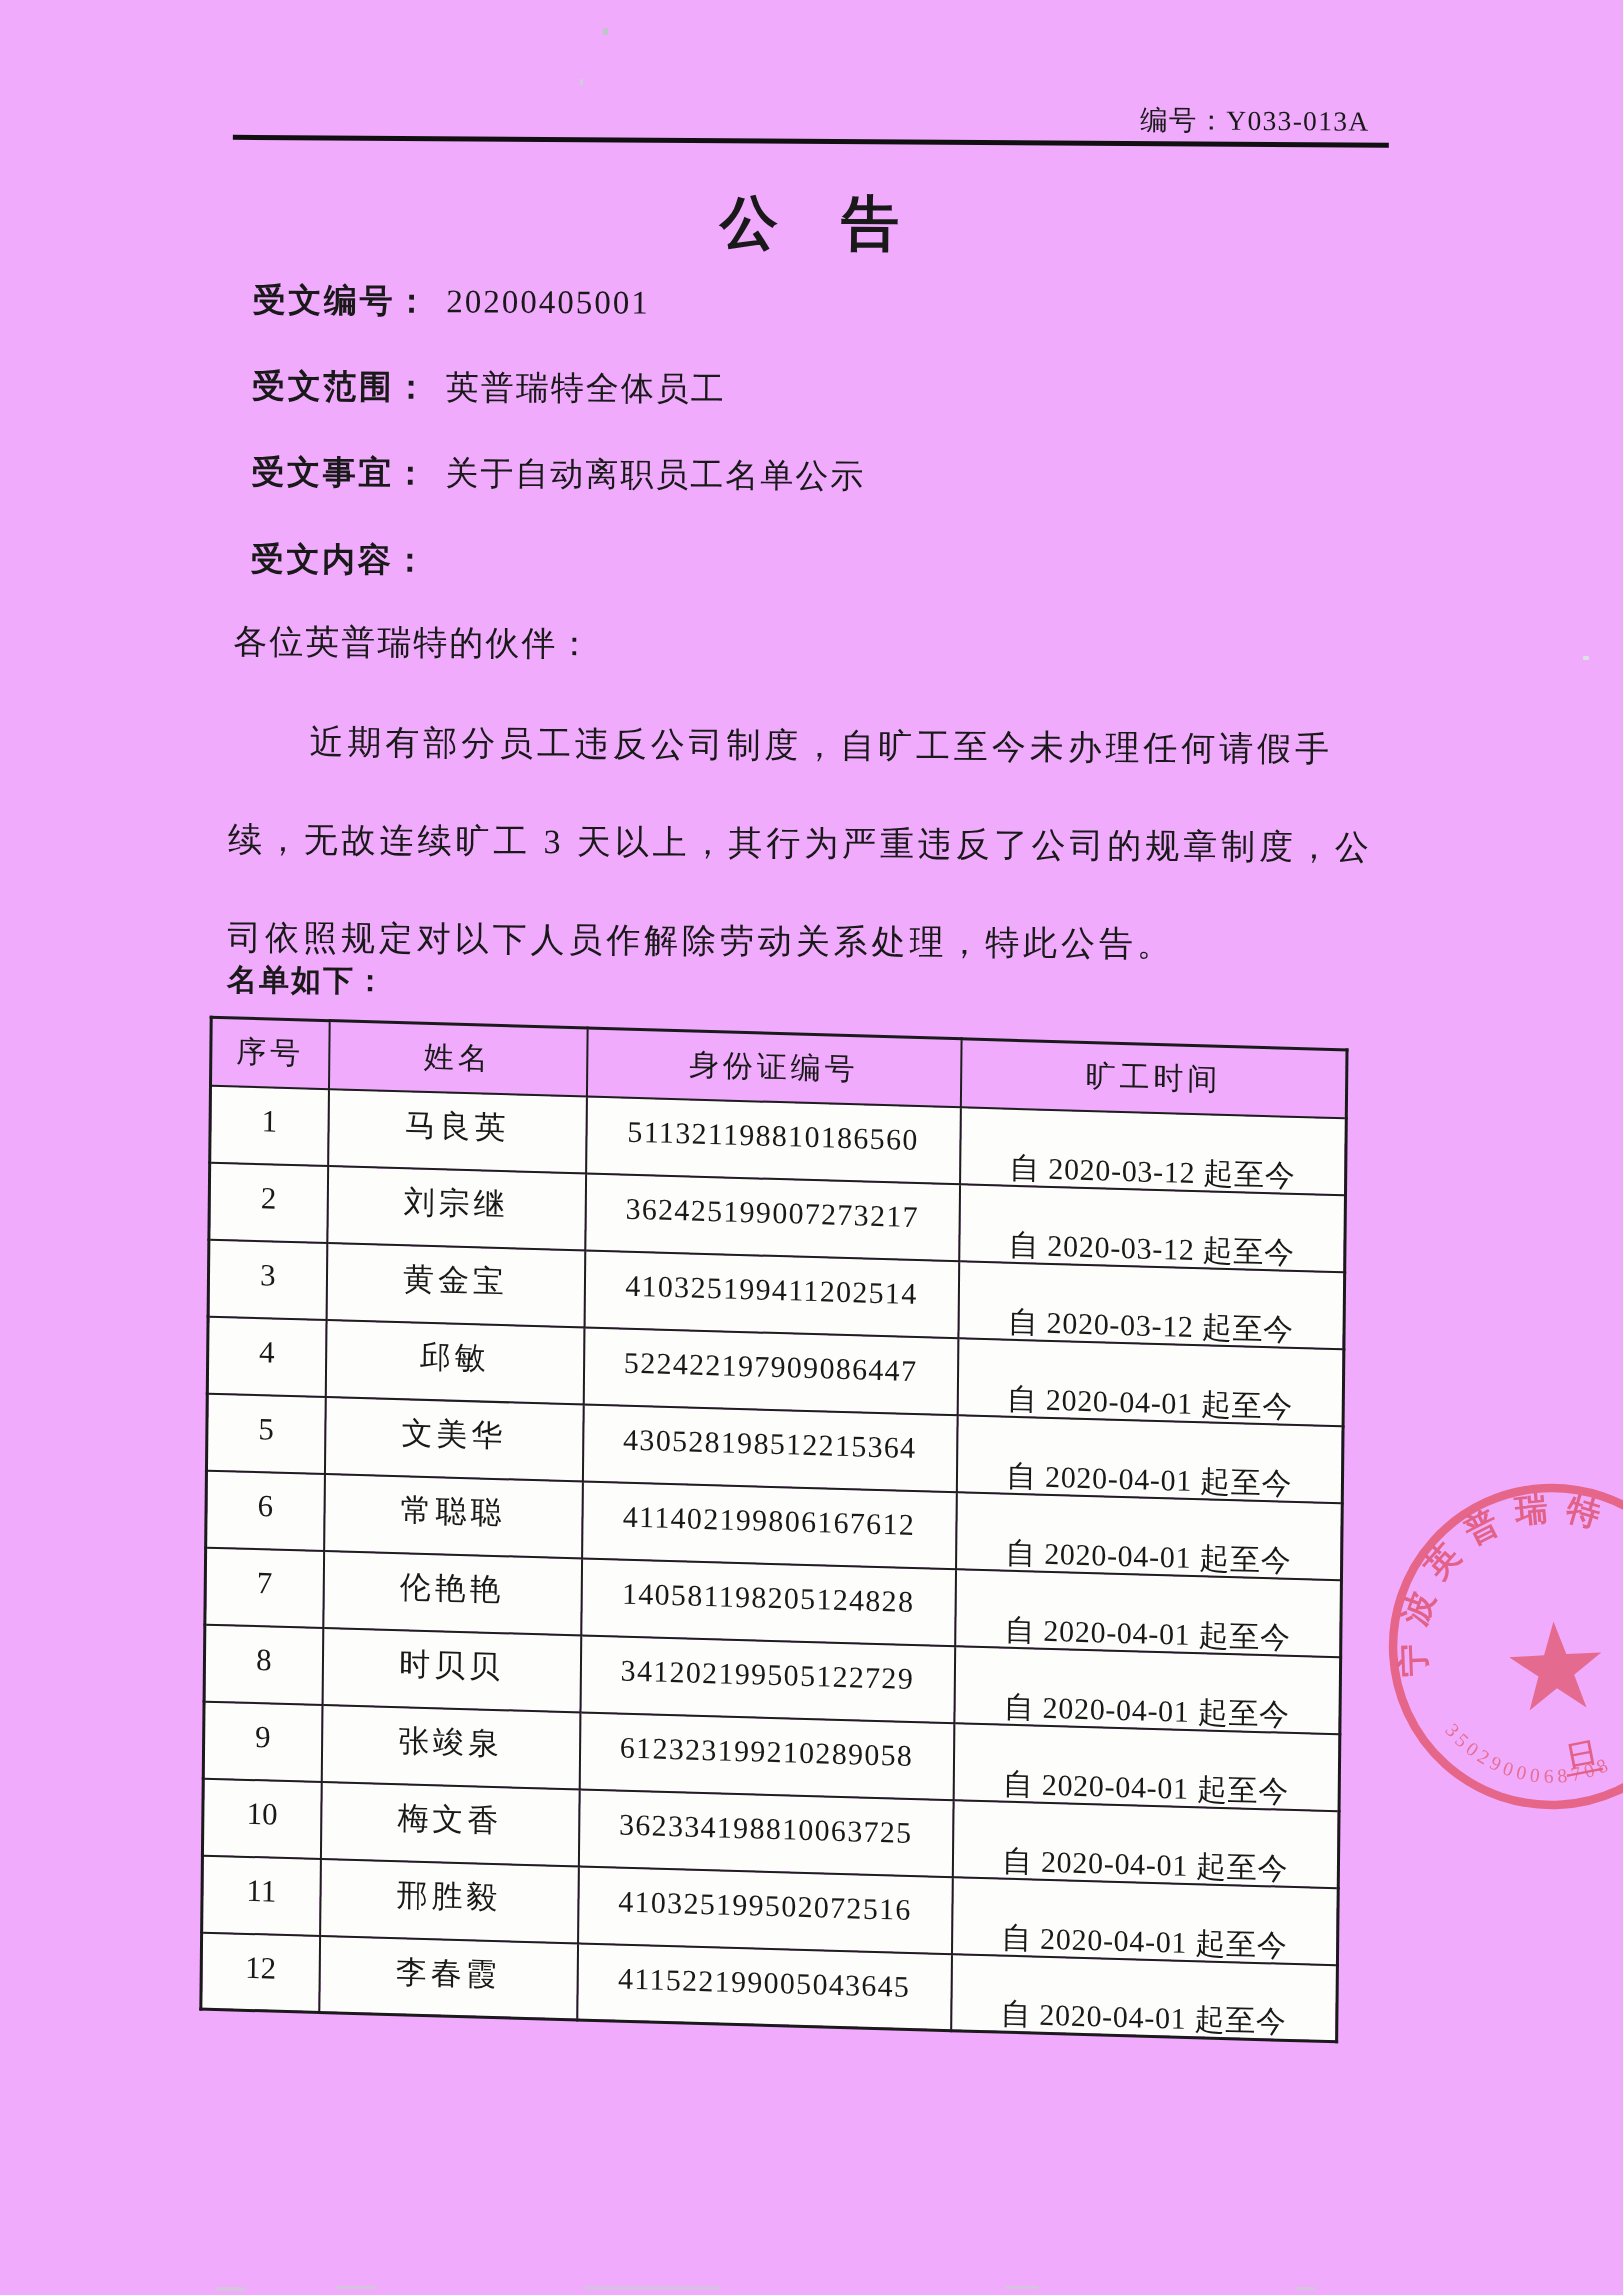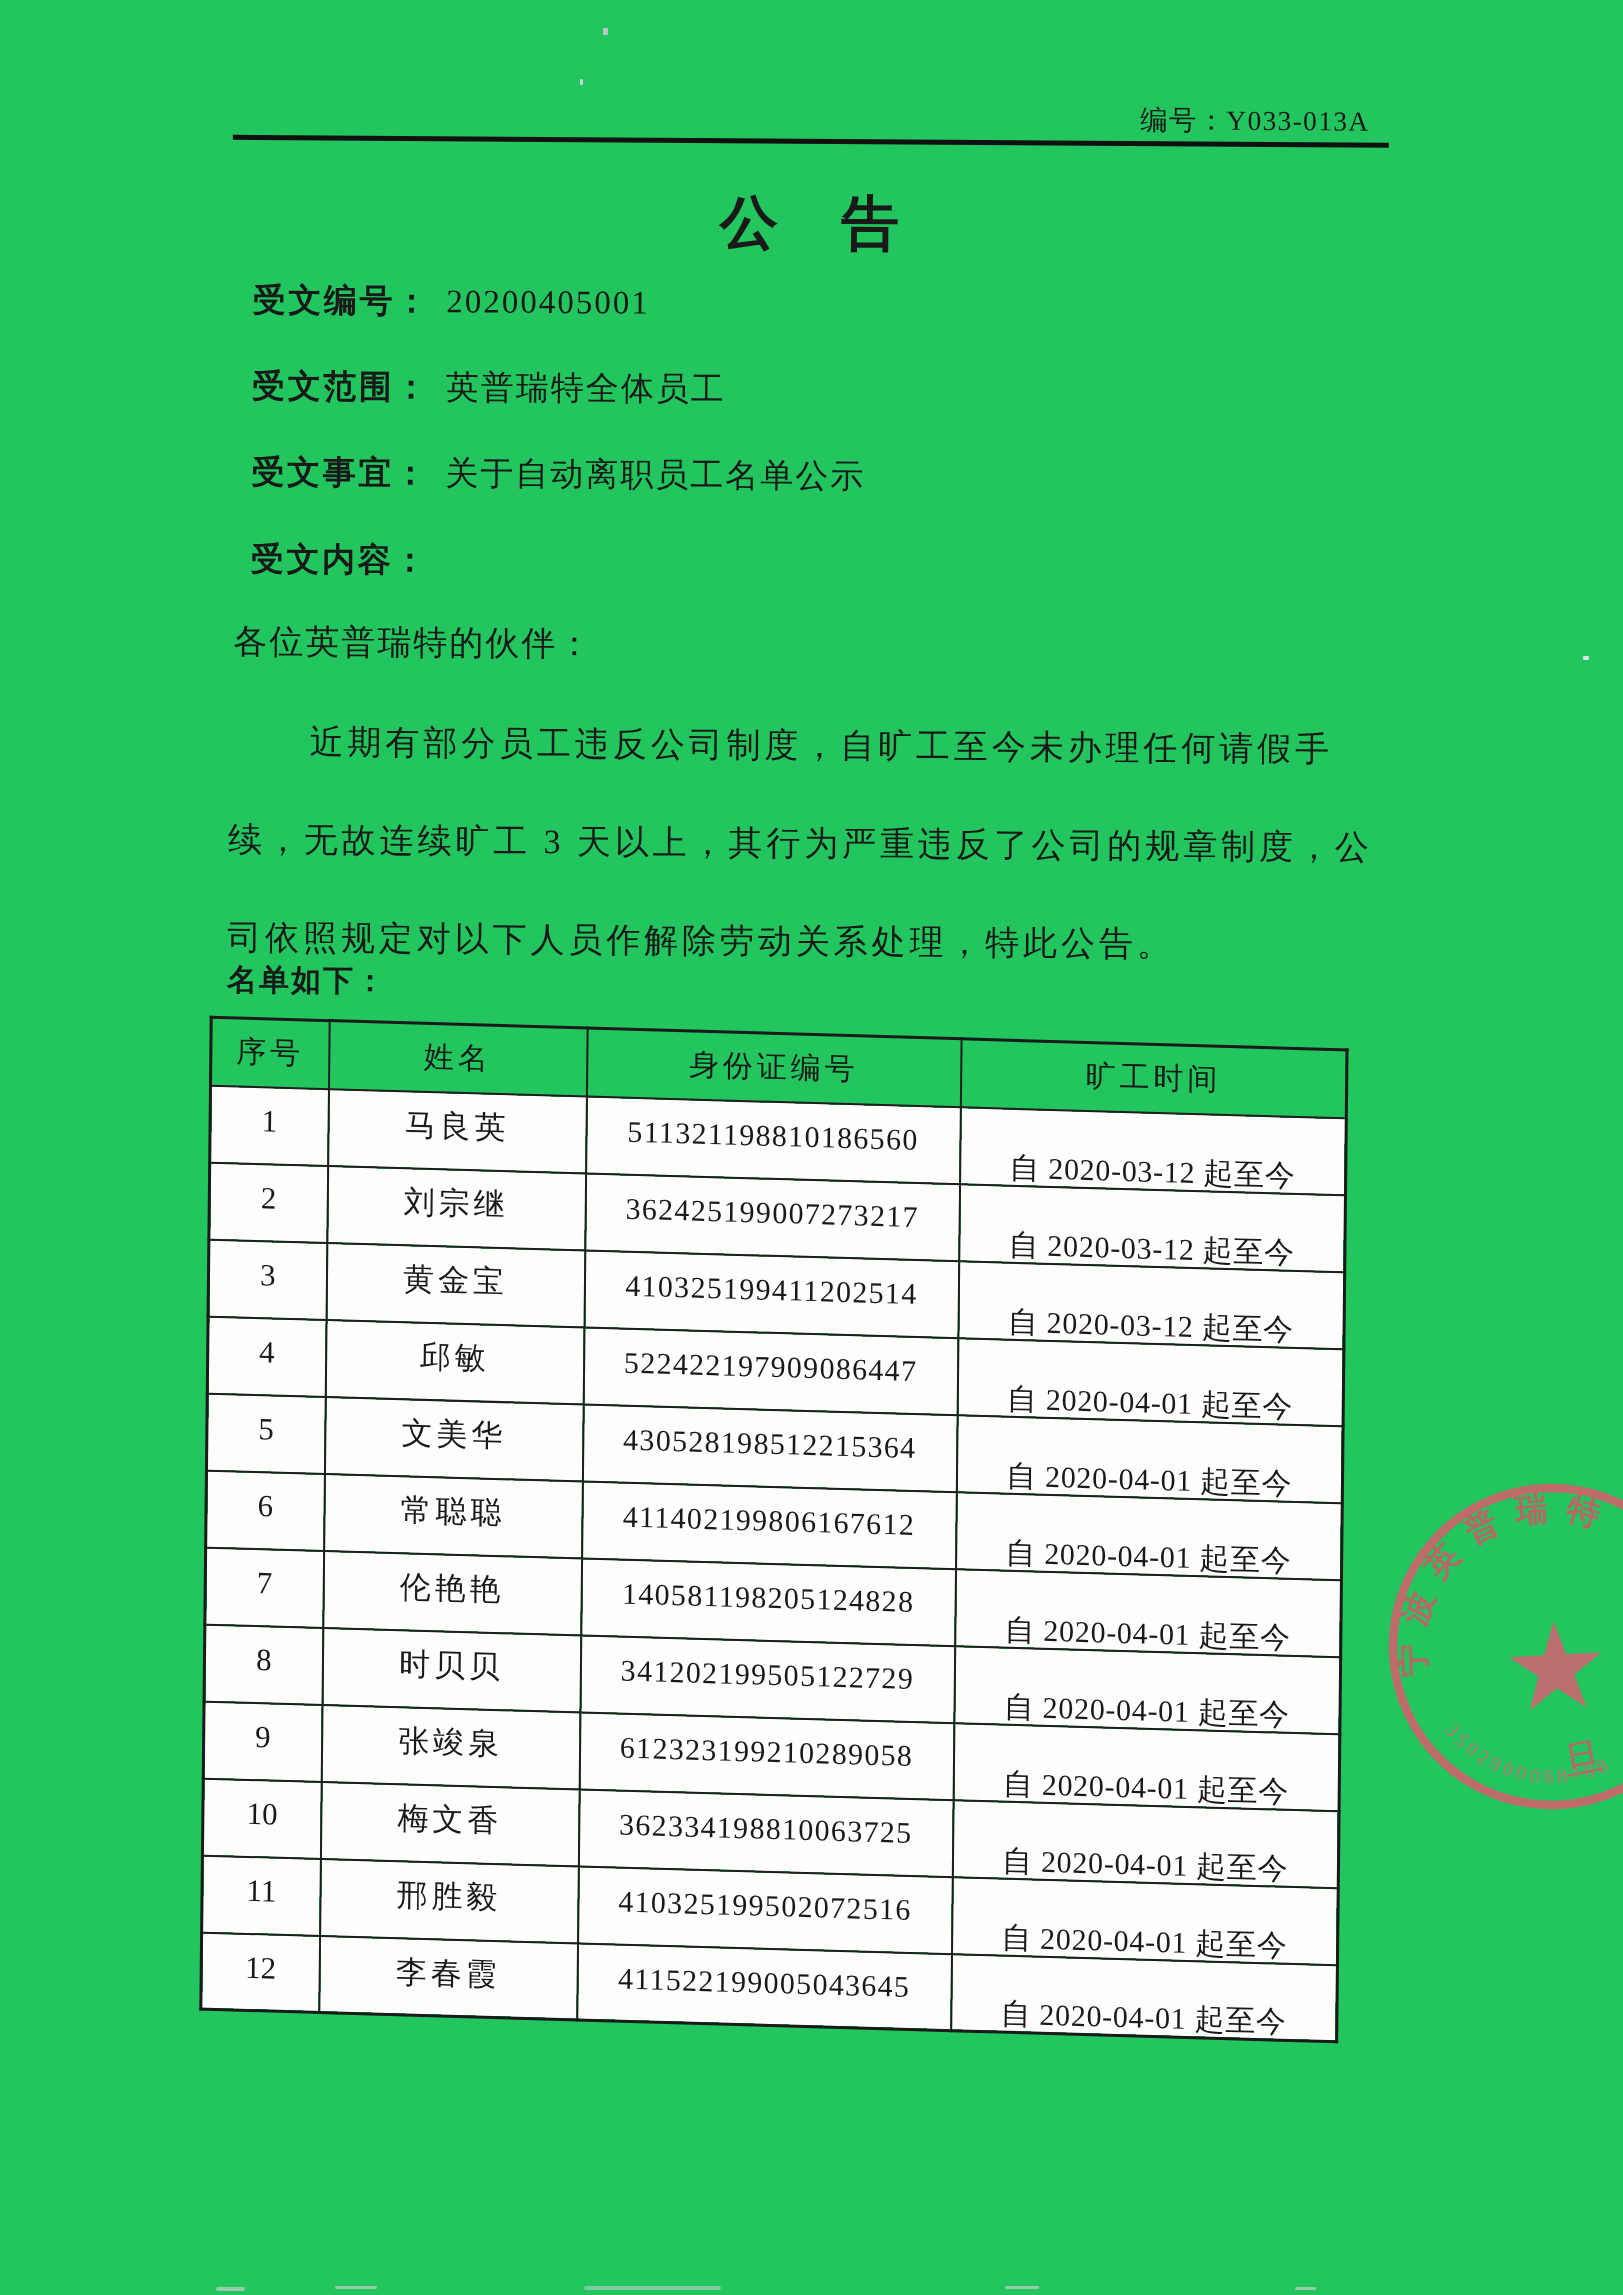--- a/index.html
+++ b/index.html
@@ -1,17 +1,17 @@
 <!DOCTYPE html>
 <html style="font-size:10.5px"><head>
 <meta charset="utf-8">
 <style>
   html,body{margin:0;padding:0;background:#ffffff;}
   .sheet{
-    position:relative;width:1623px;height:2295px;background:#22c55e;overflow:hidden;
+    position:relative;width:1623px;height:2295px;background:#f0abfc;overflow:hidden;
     font-family:"Liberation Serif","DejaVu Serif",serif;color:#191919;
   }
   .content{position:absolute;left:0;top:0;width:1623px;height:2295px;
     transform:rotate(0.4deg);transform-origin:262px 118px;}
   .doc-no{position:absolute;left:1140px;top:96px;font-size:27.5px;letter-spacing:1.3px;white-space:nowrap;}
   .rule{position:absolute;left:233px;top:135px;width:1156px;height:4.6px;background:#101010;}
   .title{position:absolute;left:13px;top:181px;width:1597px;text-align:center;
     font-size:58px;font-weight:700;letter-spacing:2.6px;}
   .meta-row{position:absolute;left:254px;font-size:33px;white-space:nowrap;}
   .meta-row .lbl{font-weight:700;letter-spacing:2.6px;}

